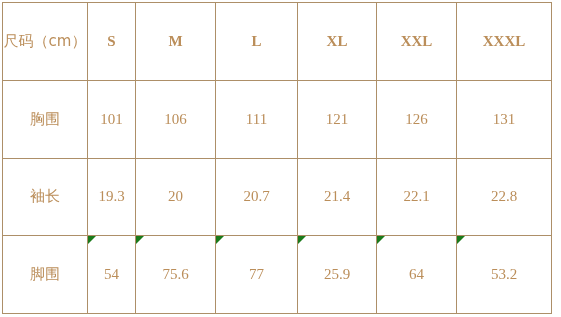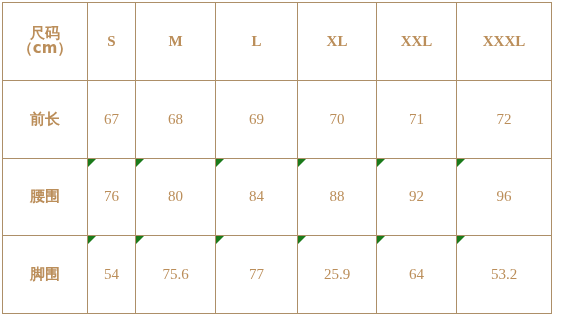--- a/index.html
+++ b/index.html
@@ -39,21 +39,21 @@
     line-height: 1;
     padding: 0;
     position: relative;
     height: 34.6px;
   }
 
   
   td.rowlabel,
   td.hdr-label {
     font-family: "DejaVu Sans", "Liberation Sans", sans-serif;
-    font-weight: bold;
+    font-weight: normal;
     font-size: 14px;
     color: #bb8e5a;
   }
 
   td.hdr-size {
     font-family: "Liberation Serif", "DejaVu Serif", serif;
     font-weight: bold;
     font-size: 15px;
     color: #bb8e5a;
   }
@@ -103,36 +103,36 @@
         <tr>
           <td class="hdr-label">尺码（cm）</td>
           <td class="hdr-size">S</td>
           <td class="hdr-size">M</td>
           <td class="hdr-size">L</td>
           <td class="hdr-size">XL</td>
           <td class="hdr-size">XXL</td>
           <td class="hdr-size">XXXL</td>
         </tr>
         <tr>
-          <td class="rowlabel">前长</td>
-          <td class="val"><span>67</span></td>
-          <td class="val"><span>68</span></td>
-          <td class="val"><span>69</span></td>
-          <td class="val"><span>70</span></td>
-          <td class="val"><span>71</span></td>
-          <td class="val"><span>72</span></td>
+          <td class="rowlabel">胸围</td>
+          <td class="val"><span>101</span></td>
+          <td class="val"><span>106</span></td>
+          <td class="val"><span>111</span></td>
+          <td class="val"><span>121</span></td>
+          <td class="val"><span>126</span></td>
+          <td class="val"><span>131</span></td>
         </tr>
         <tr>
-          <td class="rowlabel">腰围</td>
-          <td class="val"><span class="corner-flag"></span><span>76</span></td>
-          <td class="val"><span class="corner-flag"></span><span>80</span></td>
-          <td class="val"><span class="corner-flag"></span><span>84</span></td>
-          <td class="val"><span class="corner-flag"></span><span>88</span></td>
-          <td class="val"><span class="corner-flag"></span><span>92</span></td>
-          <td class="val"><span class="corner-flag"></span><span>96</span></td>
+          <td class="rowlabel">袖长</td>
+          <td class="val"><span>19.3</span></td>
+          <td class="val"><span>20</span></td>
+          <td class="val"><span>20.7</span></td>
+          <td class="val"><span>21.4</span></td>
+          <td class="val"><span>22.1</span></td>
+          <td class="val"><span>22.8</span></td>
         </tr>
         <tr>
           <td class="rowlabel">脚围</td>
           <td class="val"><span class="corner-flag"></span><span>54</span></td>
           <td class="val"><span class="corner-flag"></span><span>75.6</span></td>
           <td class="val"><span class="corner-flag"></span><span>77</span></td>
           <td class="val"><span class="corner-flag"></span><span>25.9</span></td>
           <td class="val"><span class="corner-flag"></span><span>64</span></td>
           <td class="val"><span class="corner-flag"></span><span>53.2</span></td>
         </tr>

